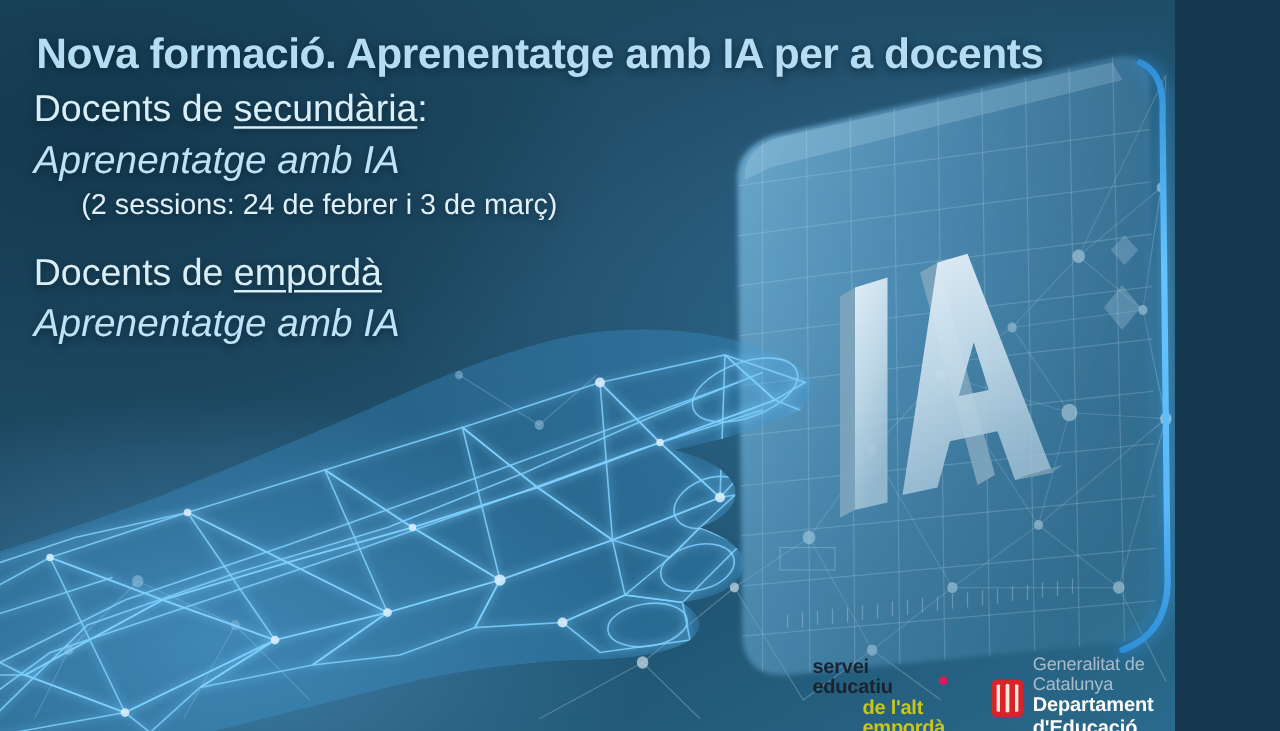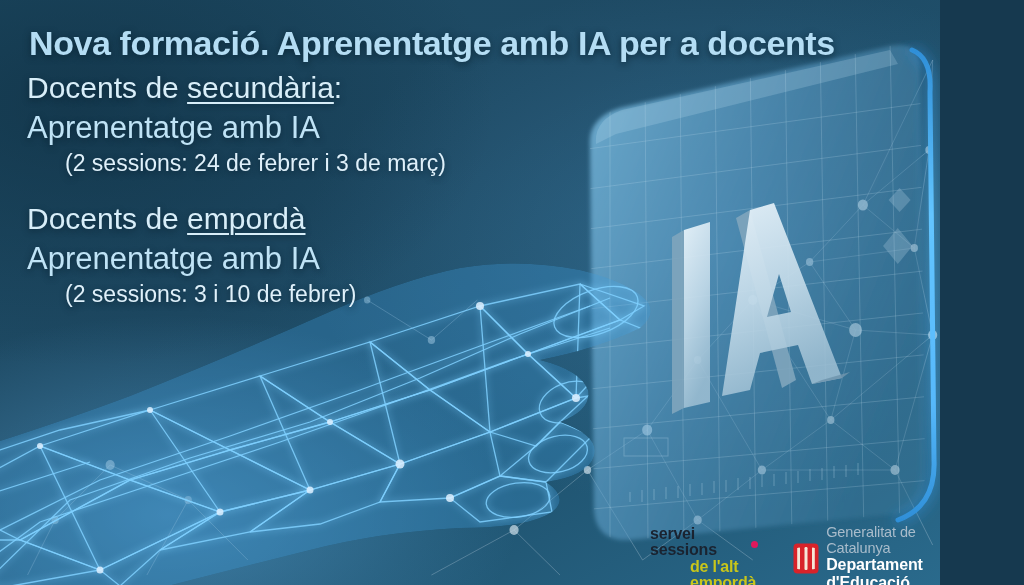--- a/index.html
+++ b/index.html
@@ -52,21 +52,21 @@
 
   .lead{
     font-size:30px; font-weight:400; color:#d8eef9;
     line-height:1.08;
     text-shadow:0 2px 6px rgba(8,32,46,0.7);
     white-space:nowrap;
   }
   .lead u{ text-decoration:underline; text-underline-offset:4px; text-decoration-thickness:2px; }
 
   .course{
-    font-size:31px; font-weight:400; color:#bfe3f6;
+    font-size:31px; font-style:italic; font-weight:400; color:#bfe3f6;
     line-height:1.25; margin-top:5px;
     text-shadow:0 2px 6px rgba(8,32,46,0.7);
     white-space:nowrap;
   }
 
   .sessions{
     font-size:23px; font-weight:400; color:#dff0fa;
     line-height:1.18; margin-top:2px;
     text-shadow:0 2px 6px rgba(8,32,46,0.7);
     white-space:nowrap;
@@ -307,29 +307,28 @@
 
     <div class="grp one">
       <div class="lead"><span>Docents de </span><u>secundària</u><span>:</span></div>
       <div class="course">Aprenentatge amb IA</div>
       <div class="sessions">(2 sessions: 24 de febrer i 3 de març)</div>
     </div>
 
     <div class="grp two">
       <div class="lead"><span>Docents de </span><u>empordà</u><span></span></div>
       <div class="course">Aprenentatge amb IA</div>
-      <div class="sessions">(2 sessions: 3 i 10 de febrer)</div>
     </div>
   </div>
 
   <div class="logos">
 
     <div class="logo-se">
       <span class="l1">servei</span>
-      <span class="l2">sessions</span>
+      <span class="l2">educatiu</span>
       <span class="l3">de l'alt empordà</span>
       <span class="dot"></span>
     </div>
 
     <div class="logo-gen">
       <span class="shield">
         <svg viewBox="0 0 26 31" aria-hidden="true">
           <rect x="0.5" y="0.5" width="25" height="30" rx="4" fill="#d8232a"></rect>
           <g fill="#f6e7d8">
             <rect x="4" y="4" width="3" height="23" rx="1.2"></rect>

